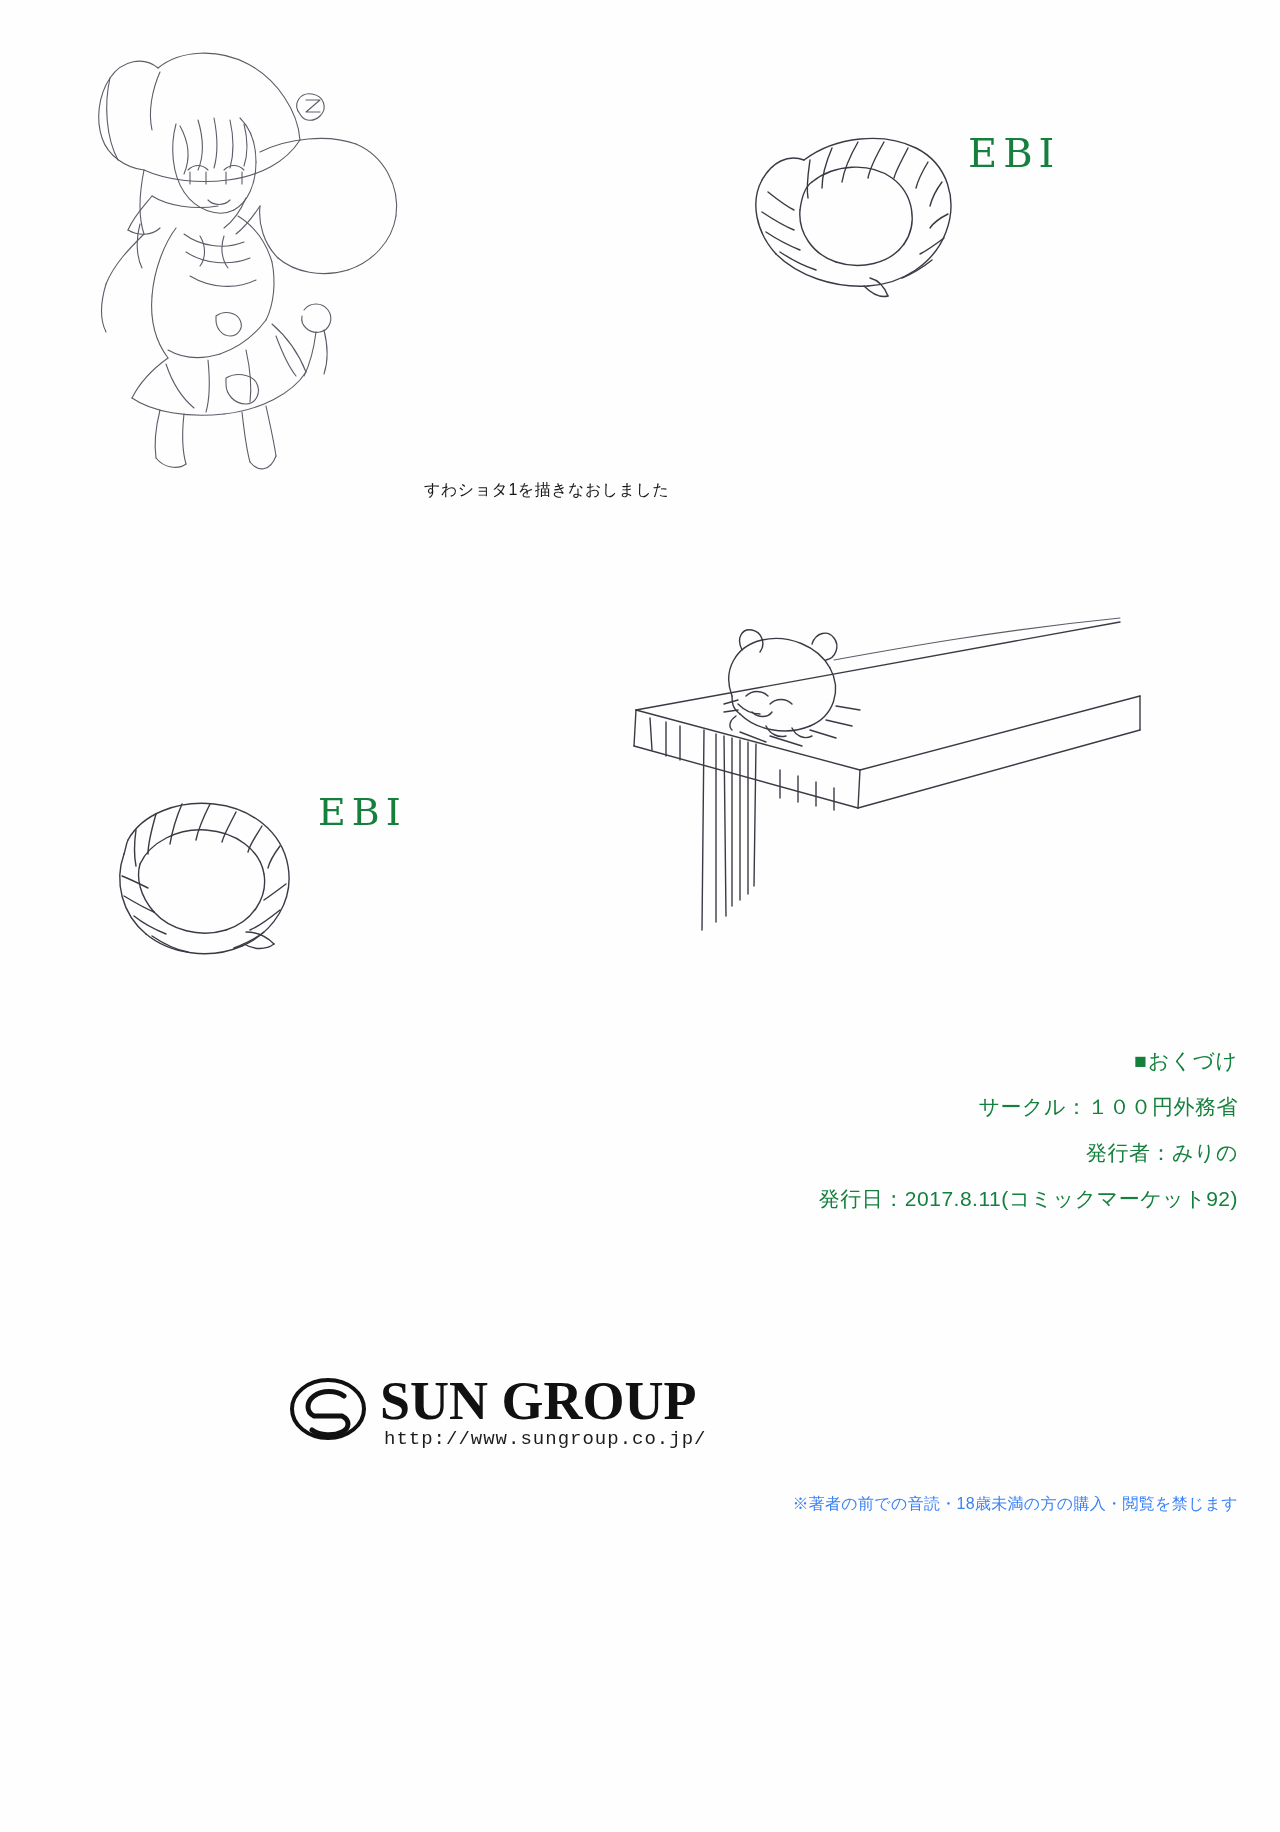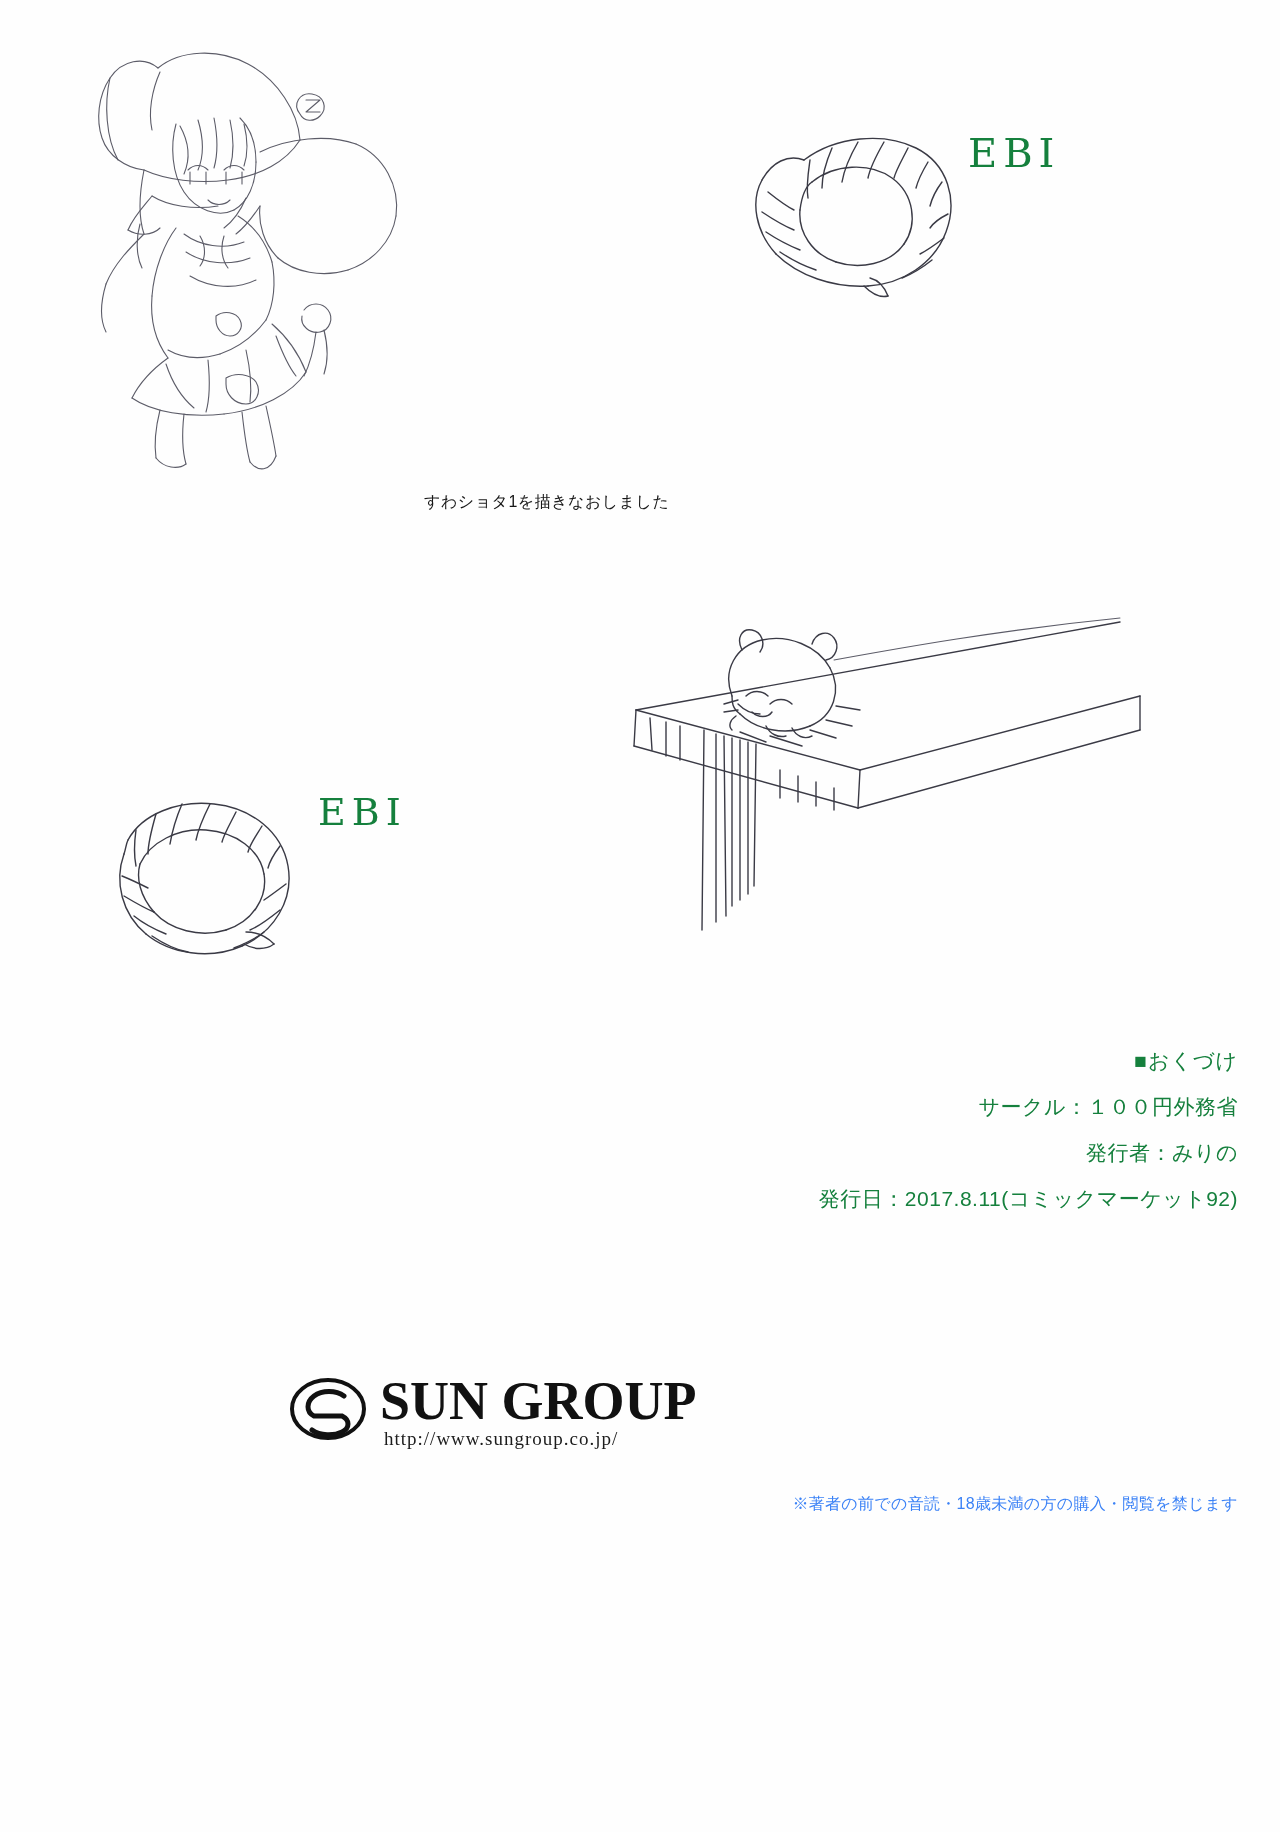--- a/index.html
+++ b/index.html
@@ -47,21 +47,20 @@
     stroke-linejoin: round;
   }
 
   
   .caption {
     position: absolute;
     font-size: 16px;
     letter-spacing: 0.5px;
     color: #161616;
     white-space: nowrap;
-    margin-top: 12px;
   }
 
   
   .ebi-label {
     position: absolute;
     font-family: "DejaVu Serif", serif;
     font-size: 40px;
     letter-spacing: 6px;
     color: #15803d;
     white-space: nowrap;
@@ -119,21 +118,21 @@
     font-weight: bold;
     font-size: 54px;
     letter-spacing: 0px;
     color: #111111;
     white-space: nowrap;
   }
   .sungroup .url {
     position: absolute;
     left: 96px;
     top: 58px;
-    font-family: Liberation Serif, serif;
+    font-family: Liberation Mono, monospace;
     font-size: 19px;
     letter-spacing: 1px;
     color: #1c1c1c;
     white-space: nowrap;
   }
 
   .footnote {
     position: absolute;
     right: 42px;
     top: 1494px;

